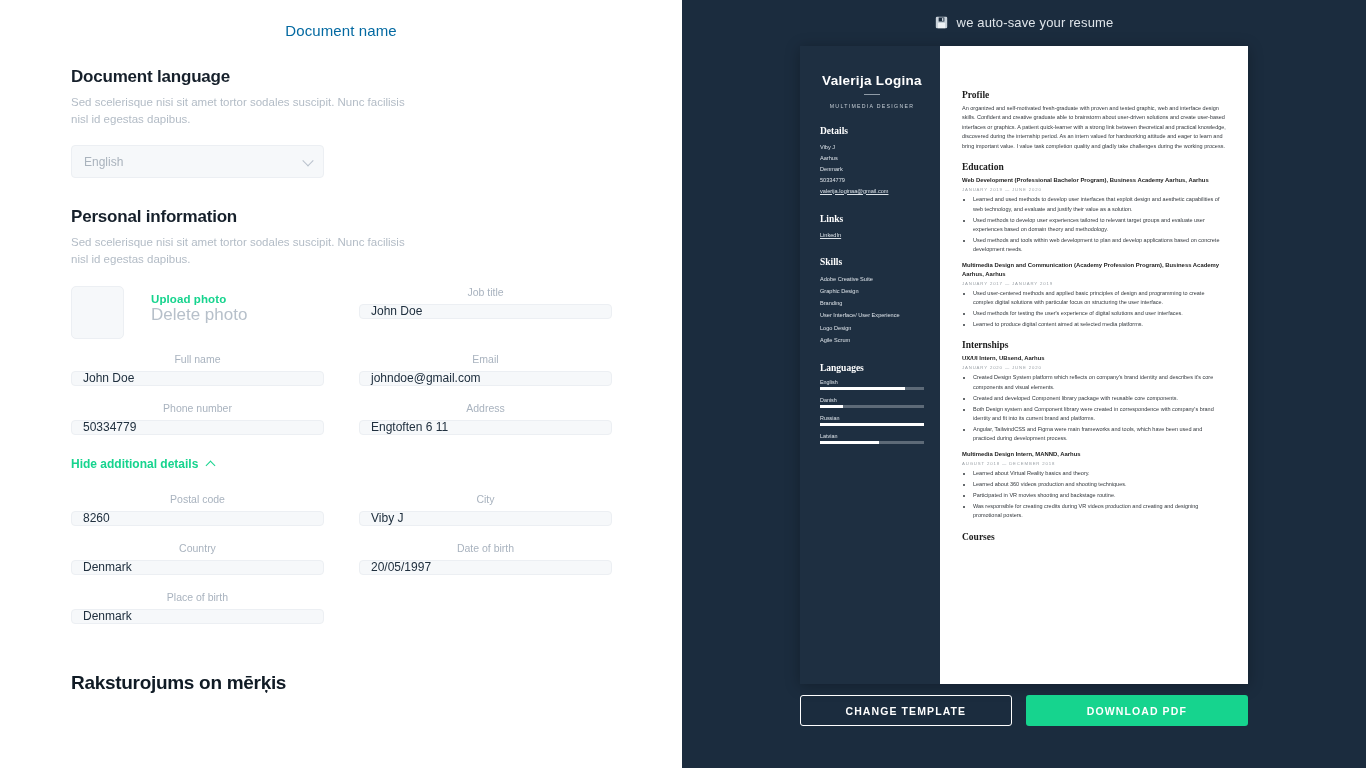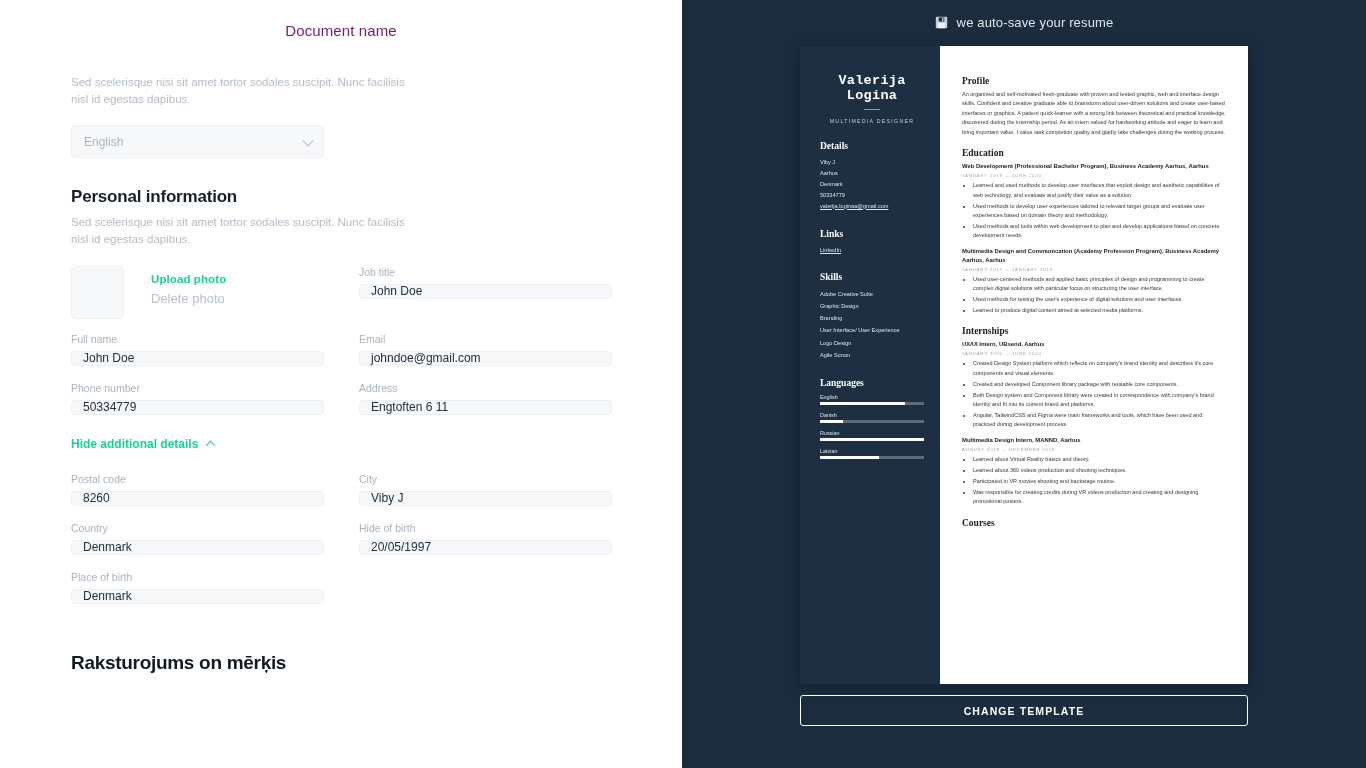--- a/index.html
+++ b/index.html
@@ -15,21 +15,21 @@
   .editor {
     width: 682px;
     height: 768px;
     background: #ffffff;
     position: relative;
     overflow: hidden;
   }
   .doc-name {
     text-align: center;
     font-size: 15px;
-    color: #701a75;
+    color: #0369a1;
     padding-top: 22px;
     letter-spacing: .1px;
   }
   .editor-body { padding: 28px 71px 0 71px; }
 
   .sec-title {
     font-size: 17px;
     font-weight: bold;
     color: #16202b;
     letter-spacing: -.2px;
@@ -64,21 +64,21 @@
   }
 
   .block-gap { height: 29px; }
 
   .grid {
     display: grid;
     grid-template-columns: 253px 253px;
     column-gap: 35px;
     row-gap: 0px;
   }
-  .field { margin-bottom: 16px; }
+  .field { margin-bottom: 16px; text-align: center; }
   .field label {
     display: block;
     font-size: 10.5px;
     color: #a9b3bf;
     margin-bottom: 6px;
     font-weight: 500;
   }
   .field .inp {
     width: 100%;
     height: 15px;
@@ -100,21 +100,21 @@
     border: 1px solid #eceff3;
     border-radius: 5px;
     flex: none;
   }
   .photo-actions { padding-left: 27px; padding-top: 7px; }
   .photo-actions .upload {
     font-size: 11.5px; font-weight: bold; color: #16d48e;
     cursor: pointer; letter-spacing: .1px;
   }
   .photo-actions .delete {
-    font-size: 13px; color: #b7c0ca; margin-top: 6px; cursor: pointer;
+    font-size: 17px; color: #b7c0ca; cursor: pointer; text-align: right;
   }
 
   .hide-details {
     display: flex; align-items: center; gap: 9px;
     font-size: 12px; font-weight: bold; color: #16d48e;
     margin: 6px 0 22px 0; cursor: pointer;
   }
   .hide-details .caret {
     width: 7px; height: 7px;
     border-left: 1.8px solid #16d48e;
@@ -149,26 +149,26 @@
     box-shadow: 0 2px 14px rgba(0,0,0,.28);
     overflow: hidden;
   }
   .cv-left {
     width: 140px; background: #1e2f41; color: #e9edf1;
     padding: 27px 16px 16px 20px;
     overflow: hidden;
   }
   .cv-right {
     flex: 1; background: #fff; color: #2c2c2c;
-    padding: 30px 22px 10px 22px;
+    padding: 44px 22px 10px 22px;
     overflow: hidden;
   }
 
   .cv-name {
-    font-family: Liberation Mono, monospace;
+    font-family: Liberation Sans, sans-serif;
     font-size: 13.5px; font-weight: bold; letter-spacing: .3px;
     color: #fff; text-align: center;
   }
   .cv-rule { width: 16px; height: 1px; background: #8f9ba6; margin: 6px auto 8px auto; }
   .cv-role {
     font-size: 5.2px; letter-spacing: 1.3px; text-align: center;
     color: #c6ced6; text-transform: uppercase;
   }
   .cv-l-h {
     font-family: "Liberation Serif", serif;
@@ -219,20 +219,21 @@
 <body>
 
 <div class="app">
 
   <div class="editor">
     <div class="doc-name">Document name</div>
 
     <div class="editor-body">
 
       <div>
+        <div class="sec-title">Document language</div>
         <div class="sec-desc">Sed scelerisque nisi sit amet tortor sodales suscipit. Nunc facilisis nisl id egestas dapibus.</div>
         <div class="select-wrap">
           <span class="val">English</span>
           <span class="chev"></span>
         </div>
       </div>
 
       <div class="block-gap"></div>
 
       <div>
@@ -284,21 +285,21 @@
           <div class="field">
             <label>City</label>
             <div class="inp">Viby J</div>
           </div>
 
           <div class="field">
             <label>Country</label>
             <div class="inp">Denmark</div>
           </div>
           <div class="field">
-            <label>Hide of birth</label>
+            <label>Date of birth</label>
             <div class="inp">20/05/1997</div>
           </div>
 
           <div class="field">
             <label>Place of birth</label>
             <div class="inp">Denmark</div>
           </div>
         </div>
 
         <div class="outro-title">Raksturojums on mērķis</div>
@@ -429,15 +430,16 @@
         </div>
 
         <div class="cv-sec">
           <div class="cv-r-h">Courses</div>
         </div>
       </div>
     </div>
 
     <div class="btn-row">
       <div class="btn btn-change">Change template</div>
+      <div class="btn btn-download">Download PDF</div>
     </div>
   </div>
 </div>
 
 </body></html>

